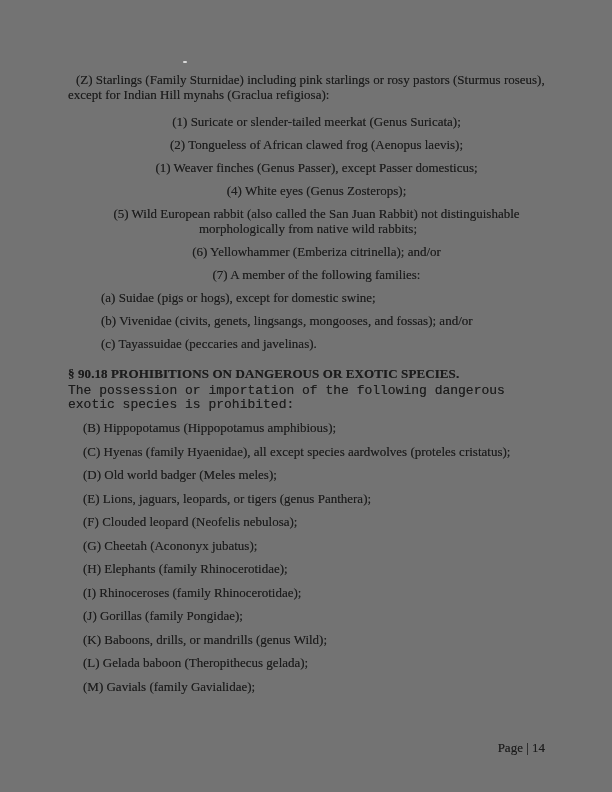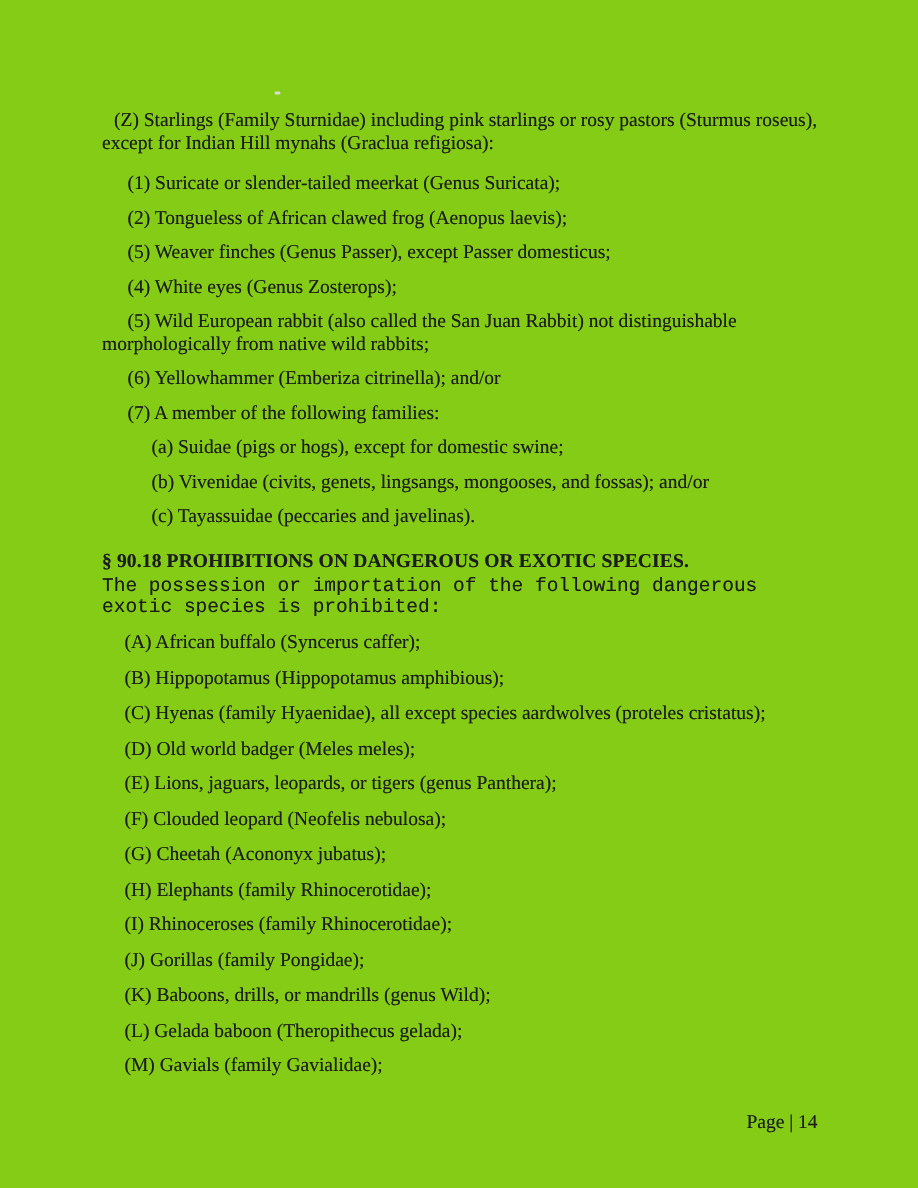--- a/index.html
+++ b/index.html
@@ -11,35 +11,35 @@
     width: 612px;
     height: 792px;
     overflow: hidden;
     position: relative;
     font-family: "Liberation Serif", "DejaVu Serif", serif;
     color: #1c1c1c;
   }
   .page {
     position: absolute;
     inset: 0;
-    background: #84cc16;
+    background: #737373;
     padding-left: 44px;
   }
   .content {
     position: absolute;
     top: 73px;
     left: 68px;
     right: 64px;
     font-size: 13px;
     line-height: 14.5px;
     text-shadow: 0 0 0.4px rgba(20,20,20,0.55);
   }
   p { margin: 0 0 8.5px 0; }
   .intro-par   { text-indent: 8px;  margin-bottom: 13px; }
-  .num-item    { text-indent: 17px; }
+  .num-item    { text-indent: 17px; text-align: center; }
   .sub-item    { text-indent: 33px; }
   .letter-item { text-indent: 15px; margin-bottom: 9px; }
   .section-heading {
     font-weight: bold;
     text-indent: 0;
     margin-top: 16px;
     margin-bottom: 2px;
     letter-spacing: 0.1px;
   }
   .section-intro { text-indent: 0; font-family: Liberation Mono, monospace; }
@@ -67,35 +67,34 @@
 <div class="page">
 
   <div class="scan-speck"></div>
 
   <div class="content">
 
     <p class="intro-par">(Z) Starlings (Family Sturnidae) including pink starlings or rosy pastors (Sturmus roseus), except for Indian Hill mynahs (Graclua refigiosa):</p>
 
     <p class="num-item">(1) Suricate or slender-tailed meerkat (Genus Suricata);</p>
     <p class="num-item">(2) Tongueless of African clawed frog (Aenopus laevis);</p>
-    <p class="num-item">(5) Weaver finches (Genus Passer), except Passer domesticus;</p>
+    <p class="num-item">(1) Weaver finches (Genus Passer), except Passer domesticus;</p>
     <p class="num-item">(4) White eyes (Genus Zosterops);</p>
     <p class="num-item">(5) Wild European rabbit (also called the San Juan Rabbit) not distinguishable morphologically from native wild rabbits;</p>
     <p class="num-item">(6) Yellowhammer (Emberiza citrinella); and/or</p>
     <p class="num-item">(7) A member of the following families:</p>
 
     <p class="sub-item">(a) Suidae (pigs or hogs), except for domestic swine;</p>
     <p class="sub-item">(b) Vivenidae (civits, genets, lingsangs, mongooses, and fossas); and/or</p>
     <p class="sub-item">(c) Tayassuidae (peccaries and javelinas).</p>
 
     <p class="section-heading">§ 90.18 PROHIBITIONS ON DANGEROUS OR EXOTIC SPECIES.</p>
 
     <p class="section-intro">The possession or importation of the following dangerous exotic species is prohibited:</p>
 
-    <p class="letter-item">(A) African buffalo (Syncerus caffer);</p>
     <p class="letter-item">(B) Hippopotamus (Hippopotamus amphibious);</p>
     <p class="letter-item">(C) Hyenas (family Hyaenidae), all except species aardwolves (proteles cristatus);</p>
     <p class="letter-item">(D) Old world badger (Meles meles);</p>
     <p class="letter-item">(E) Lions, jaguars, leopards, or tigers (genus Panthera);</p>
     <p class="letter-item">(F) Clouded leopard (Neofelis nebulosa);</p>
     <p class="letter-item">(G) Cheetah (Acononyx jubatus);</p>
     <p class="letter-item">(H) Elephants (family Rhinocerotidae);</p>
     <p class="letter-item">(I) Rhinoceroses (family Rhinocerotidae);</p>
     <p class="letter-item">(J) Gorillas (family Pongidae);</p>
     <p class="letter-item">(K) Baboons, drills, or mandrills (genus Wild);</p>

